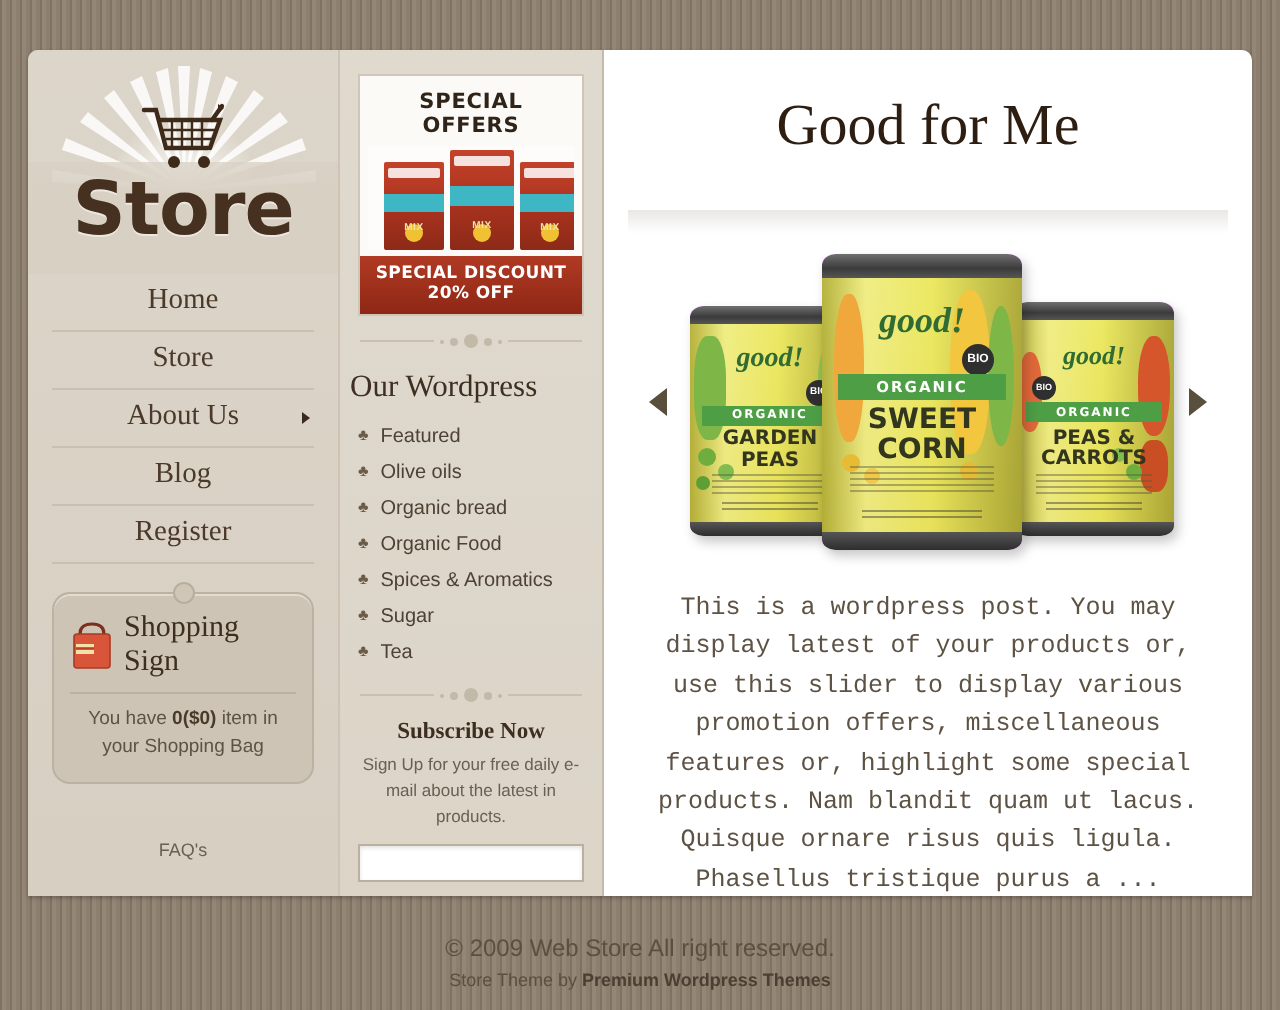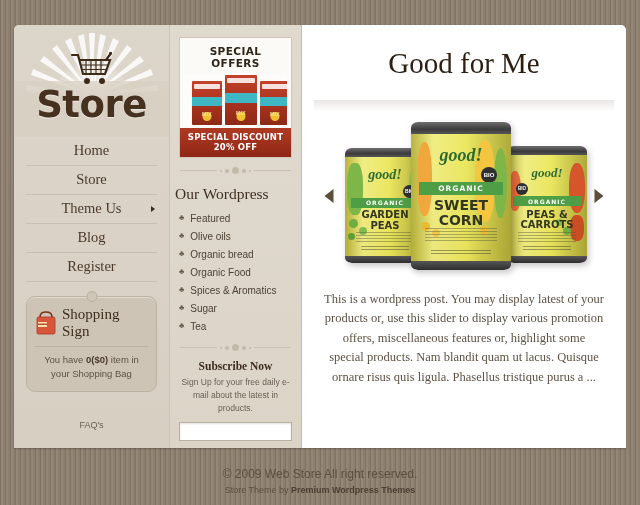--- a/index.html
+++ b/index.html
@@ -314,21 +314,21 @@
     border-top: 3.5px solid transparent;
     border-bottom: 3.5px solid transparent;
   }
 
   
   .page-title {
     font-family: "Liberation Serif", serif;
     font-size: 29px;
     color: #2e1e12;
     text-align: center;
-    padding: 22px 0 20px;
+    padding: 22px 0 25px;
   }
   .title-shadow {
     height: 12px;
     margin: 0 12px;
     background: linear-gradient(to bottom, rgba(120,110,95,0.16), rgba(120,110,95,0));
   }
   .slider {
     position: relative;
     height: 168px;
     display: flex;
@@ -426,21 +426,21 @@
     background: repeating-linear-gradient(to bottom,
       rgba(70,70,50,0.5) 0px, rgba(70,70,50,0.5) 1px,
       transparent 1px, transparent 3px);
   }
   .veg {
     position: absolute;
     border-radius: 50%;
   }
 
   .body-text {
-    font-family: Liberation Serif, serif;
+    font-family: Liberation Mono, monospace;
     font-size: 12.5px;
     line-height: 1.55;
     color: #5d5244;
     text-align: center;
     padding: 10px 22px 0;
   }
 
   
   .footer {
     position: absolute;
@@ -507,21 +507,21 @@
 
 
       <div class="nav">
         <div class="nav-item">
           <span>Home</span>
         </div>
         <div class="nav-item">
           <span>Store</span>
         </div>
         <div class="nav-item">
-          <span>Theme Us</span>
+          <span>About Us</span>
           <span class="nav-arrow"></span>
         </div>
         <div class="nav-item">
           <span>Blog</span>
         </div>
         <div class="nav-item">
           <span>Register</span>
         </div>
       </div>
 

